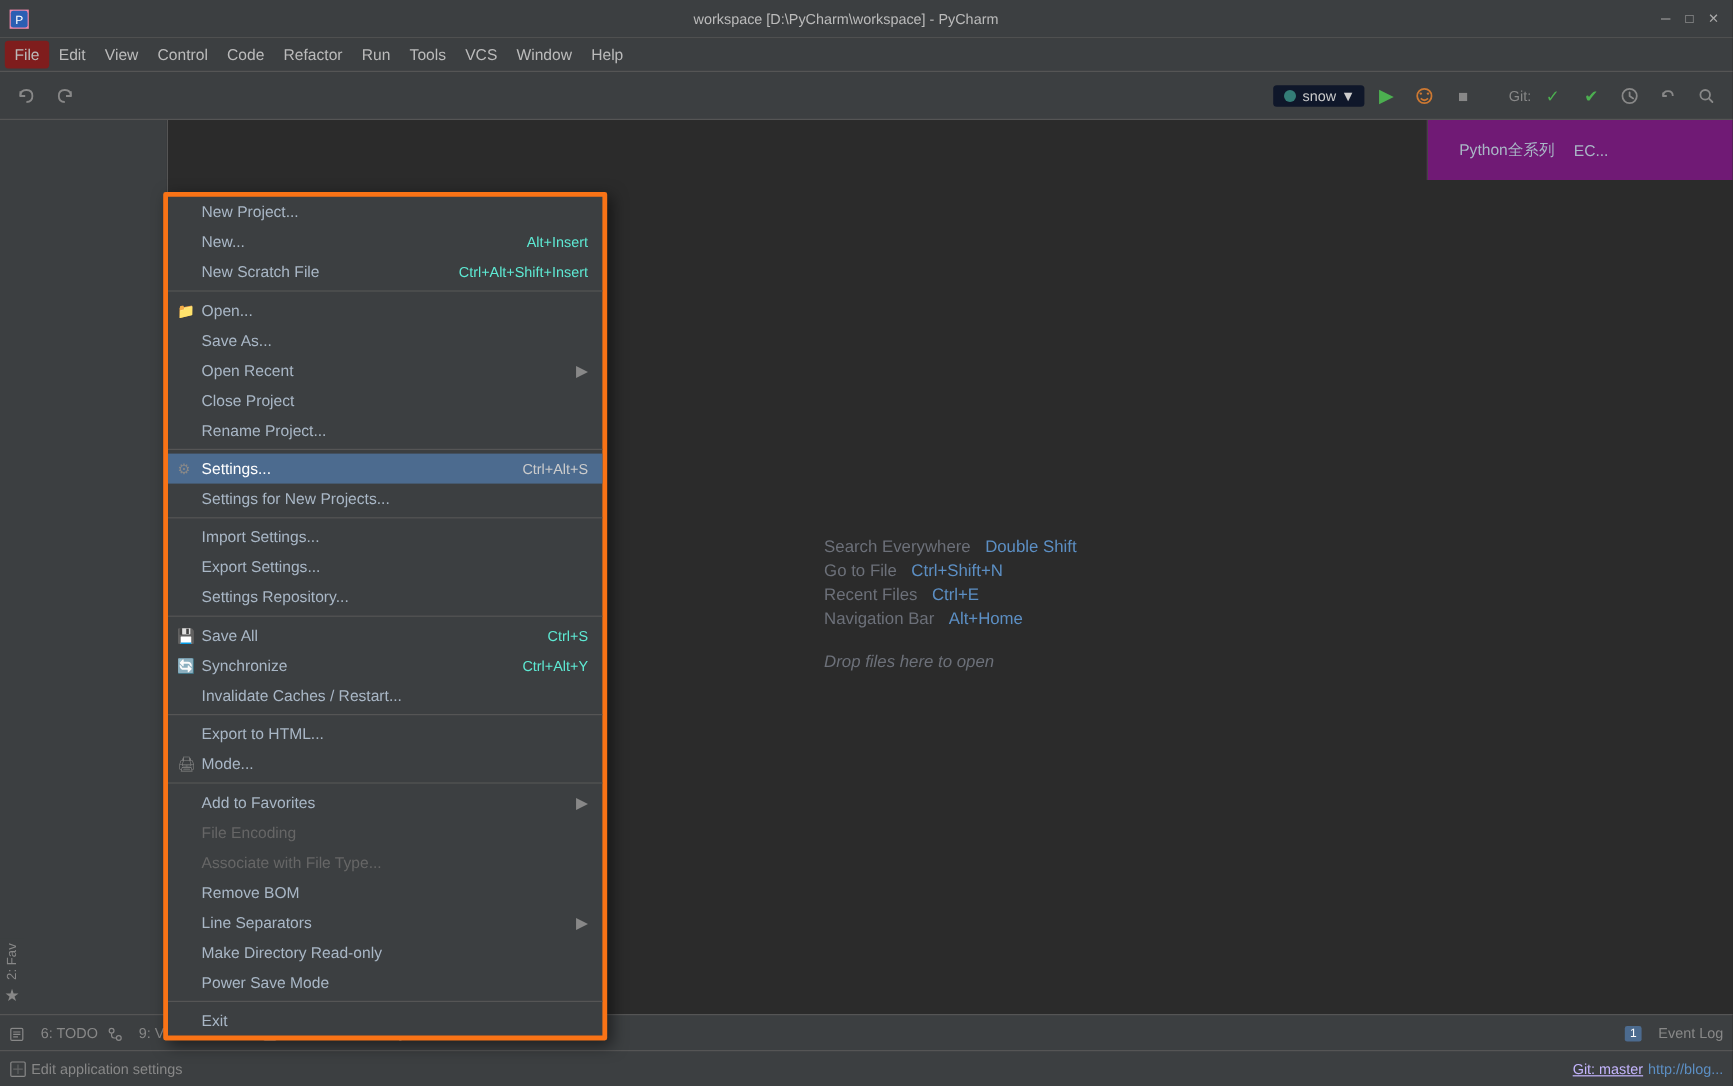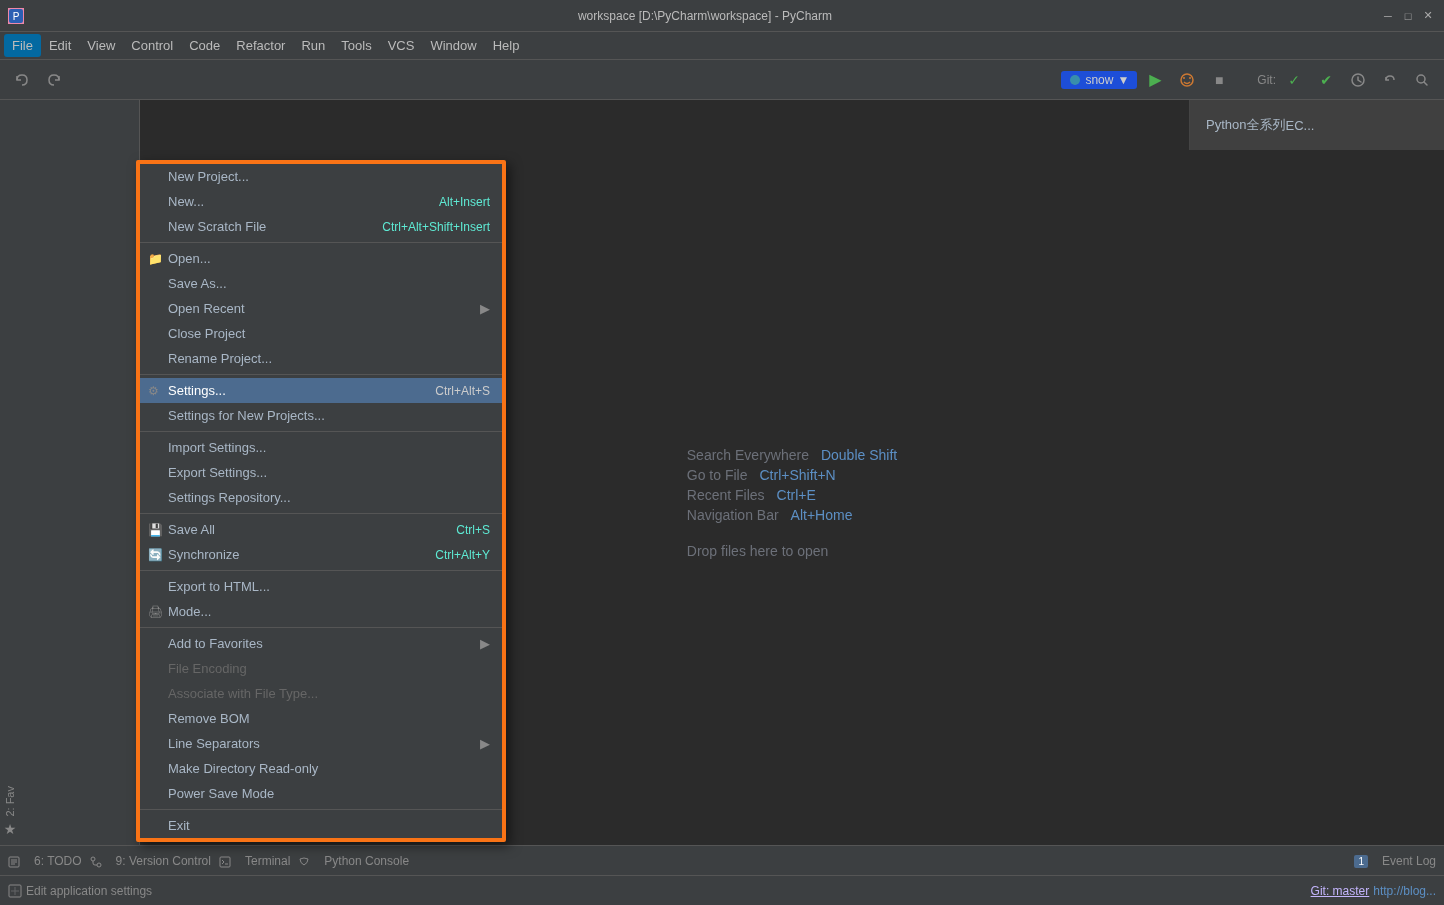--- a/index.html
+++ b/index.html
@@ -68,21 +68,21 @@
       z-index: 200;
       border-bottom: 1px solid #555;
     }
     .menu-item {
       padding: 4px 8px;
       cursor: pointer;
       color: #bbb;
       font-size: 13px;
       border-radius: 3px;
     }
-    .menu-item.active { background: #0369a1; }
+    .menu-item.active { background: #7f1d1d; }
 
     
     .toolbar {
       height: 40px;
       background: #3c3f41;
       display: flex;
       align-items: center;
       padding: 0 8px;
       gap: 4px;
       border-bottom: 1px solid #555;
@@ -97,21 +97,21 @@
       justify-content: center;
       cursor: pointer;
       border-radius: 3px;
       color: #aaa;
       font-size: 14px;
     }
     .toolbar-spacer { flex: 1; }
     .run-config {
       display: flex;
       align-items: center;
-      background: #1d4ed8;
+      background: #0f172a;
       border-radius: 3px;
       padding: 2px 8px;
       gap: 4px;
       color: #ccc;
       font-size: 12px;
       cursor: pointer;
     }
     .run-btn { color: #4CAF50; font-size: 16px; cursor: pointer; }
     .debug-btn { color: #cc7832; font-size: 14px; }
 
@@ -141,21 +141,21 @@
     }
     .hint-row {
       display: flex;
       align-items: center;
       gap: 12px;
       color: #6c7079;
       font-size: 14px;
     }
     .hint-label { color: #6c7079; }
     .hint-shortcut { color: #5c8fc4; }
-    .drop-hint { color: #6c7079; font-size: 14px; }
+    .drop-hint { color: #6c7079; font-size: 14px; font-style: italic; }
     .status-item {
       display: flex;
       align-items: flex-end;
       gap: 14px;
       color: #888;
       font-size: 12px;
       cursor: pointer;
     }
 
     
@@ -336,21 +336,21 @@
       <div class="hint-row">
         <span class="hint-label">Navigation Bar</span>
         <span class="hint-shortcut">Alt+Home</span>
       </div>
       <div style="margin-top:16px;">
         <span class="drop-hint">Drop files here to open</span>
       </div>
     </div>
   </div>
 
-  <div style="position:absolute; top:0; right:0; width:255px; height:50px; background:#404040; display:flex; align-items:center; padding:0 16px; border-left:1px solid #444;">
+  <div style="position:absolute; top:0; right:0; width:255px; height:50px; background:#701a75; display:flex; align-items:center; padding:0 26px; gap:16px; border-left:1px solid #444;">
     <span style="color:#a9b7c6; font-size:13px;">Python全系列</span>
     <span style="color:#a9b7c6; font-size:13px;">EC...</span>
   </div>
 
   <div style="position:absolute; bottom:30px; left:0; right:0; height:30px; background:#3c3f41; display:flex; align-items:center; padding:0 8px; gap:8px; border-top:1px solid #555; z-index:10;">
     <div class="status-item">
       <svg width="12" height="12" viewBox="0 0 12 12">
           <rect x="1" y="1" width="10" height="10" rx="1" stroke="#888" stroke-width="1" fill="none"></rect>
           <path d="M3 4h6M3 6h6M3 8h4" stroke="#888" stroke-width="1"></path>
         </svg>
@@ -470,20 +470,23 @@
         <span>Save All</span>
         <span class="file-menu-shortcut">Ctrl+S</span>
       </div>
 
       <div class="file-menu-item">
         <span class="file-menu-icon">🔄</span>
         <span>Synchronize</span>
         <span class="file-menu-shortcut">Ctrl+Alt+Y</span>
       </div>
 
+      <div class="file-menu-item">
+        <span>Invalidate Caches / Restart...</span>
+      </div>
 
       <div class="file-menu-separator"></div>
 
       <div class="file-menu-item">
         <span>Export to HTML...</span>
       </div>
 
       <div class="file-menu-item">
         <span class="file-menu-icon">🖨</span>
         <span>Mode...</span>

